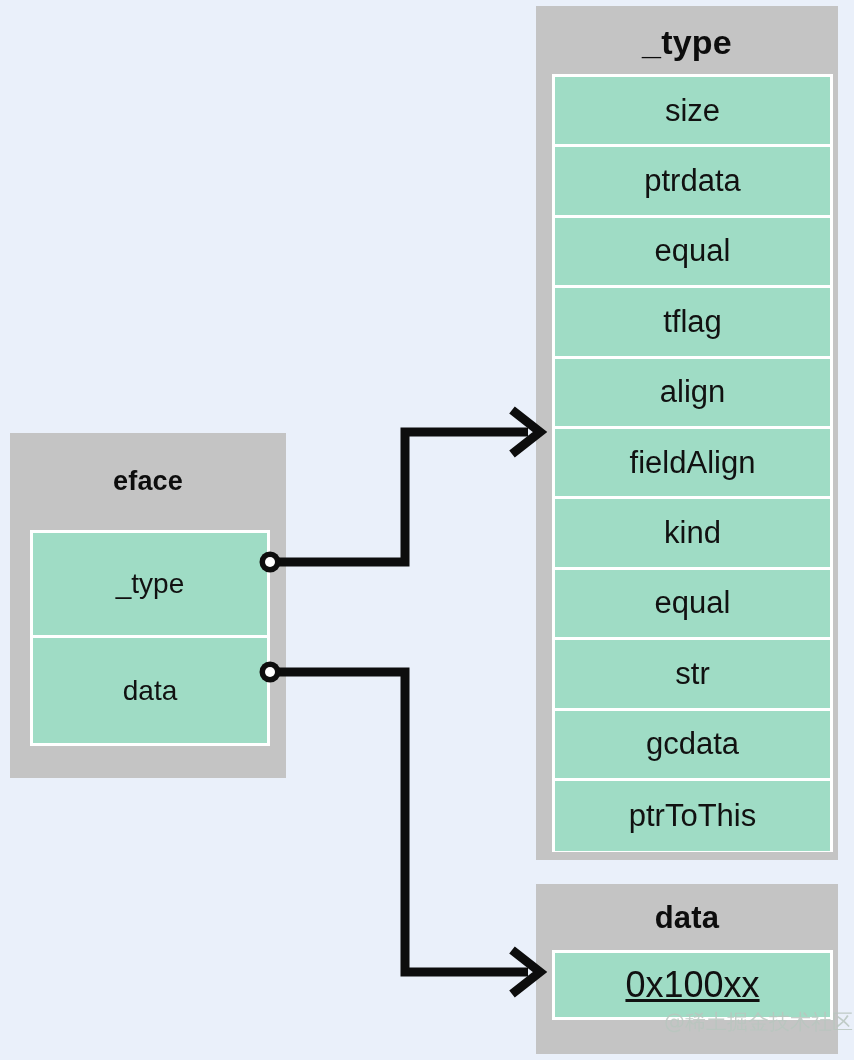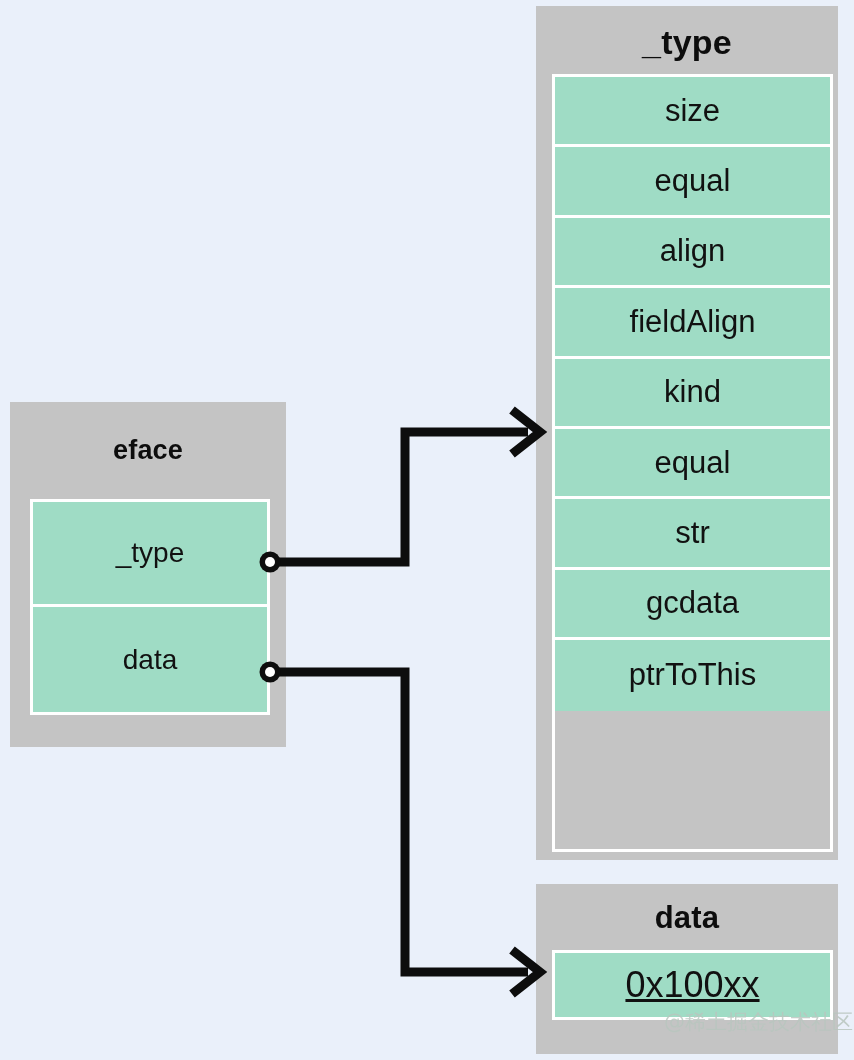--- a/index.html
+++ b/index.html
@@ -99,21 +99,21 @@
   }
   #data-box .field {
     height: 64px;
     font-size: 36px;
     text-decoration: underline;
   }
 
   
   #eface-box {
     left: 10px;
-    top: 402px;
+    top: 433px;
     width: 276px;
     height: 345px;
   }
   #eface-box .struct-title {
     font-size: 27px;
     line-height: 50px;
     padding-top: 23px;
   }
   #eface-box .field-list {
     top: 97px;
@@ -151,21 +151,23 @@
 </style>
 </head>
 <body>
 
 <div id="canvas">
 
   <div class="struct-box" id="type-box">
     <div class="struct-title">_type</div>
     <div class="field-list">
       <div class="field">size</div>
+      <div class="field">ptrdata</div>
       <div class="field">equal</div>
+      <div class="field">tflag</div>
       <div class="field">align</div>
       <div class="field">fieldAlign</div>
       <div class="field">kind</div>
       <div class="field">equal</div>
       <div class="field">str</div>
       <div class="field">gcdata</div>
       <div class="field">ptrToThis</div>
     </div>
   </div>
 

